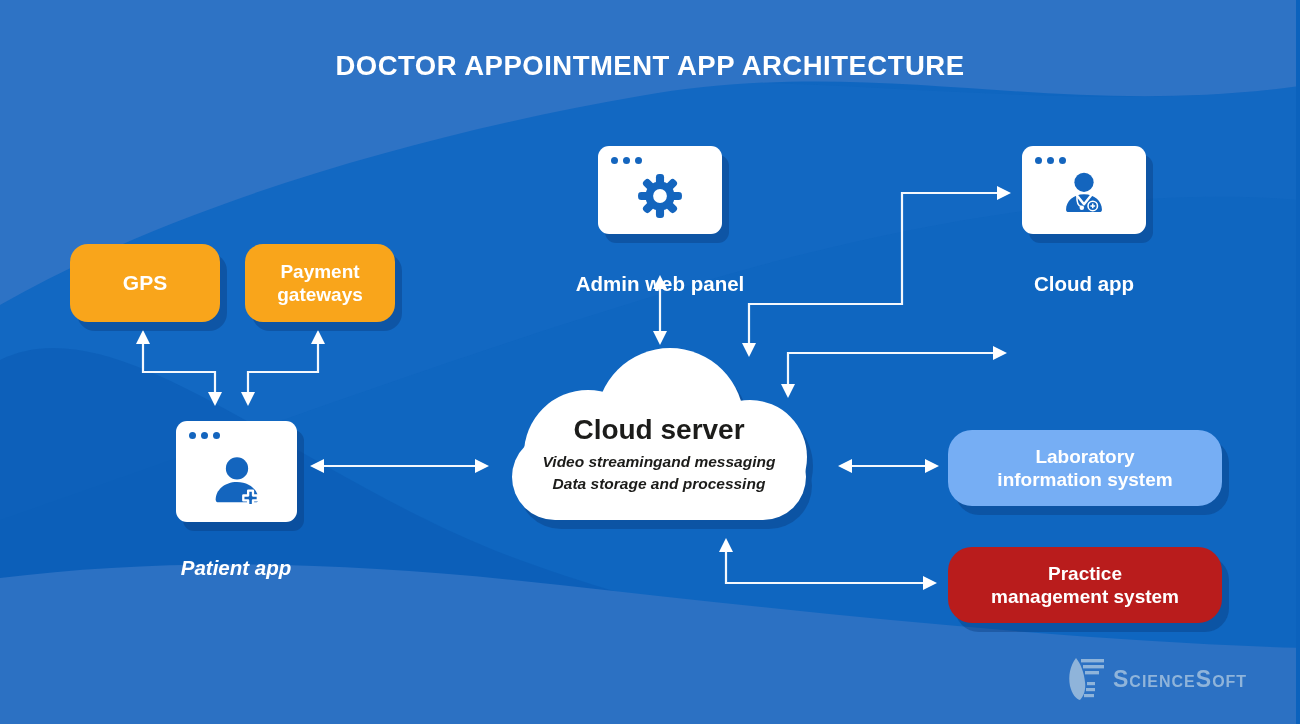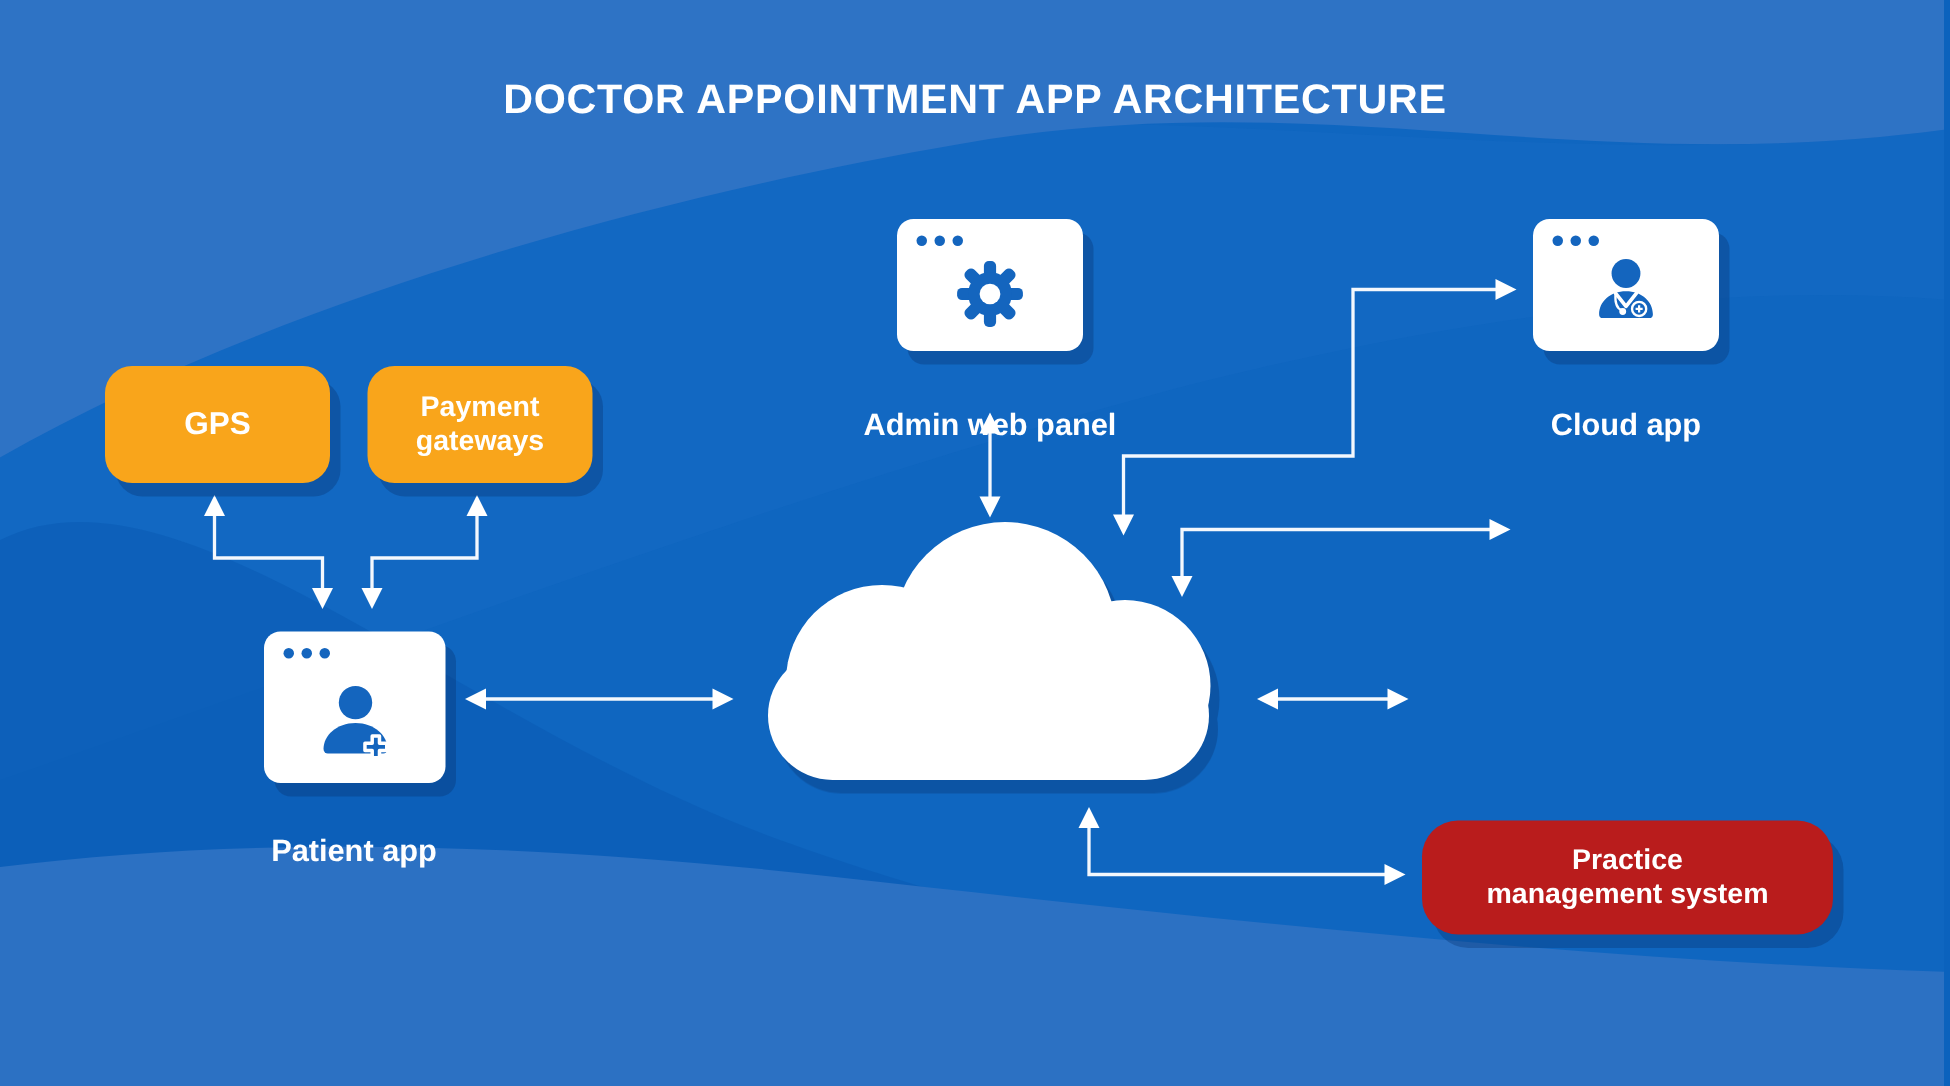--- a/index.html
+++ b/index.html
@@ -78,21 +78,21 @@
         <i></i>
       </div>
     <div class="win-icon">
       <svg width="62" height="62" viewBox="0 0 64 64">
         <circle cx="32" cy="19" r="11.5" fill="#1465BE"></circle>
         <path d="M32,33 C19,33 10,41.5 10,51 a3,3 0 0 0 3,3 h38 a3,3 0 0 0 3,-3 C54,41.5 45,33 32,33 Z" fill="#1465BE"></path>
         <path d="M43.5,42 h5 v5 h5 v5 h-5 v5 h-5 v-5 h-5 v-5 h5 Z" fill="#1465BE" stroke="#fff" stroke-width="2.4" stroke-linejoin="round"></path>
       </svg>
     </div>
   </div>
-  <div class="caption" style="left:156px;top:528px;width:160px;">Patient app</div>
+  <div class="caption" style="left:156px;top:528px;width:160px;font-style:italic;">Patient app</div>
 
   <div class="window" style="left:598px;top:146px;width:124px;height:88px;position:absolute;z-index:2;">
     <div class="dots">
         <i></i>
         <i></i>
         <i></i>
       </div>
     <div class="win-icon">
       <svg width="52" height="52" viewBox="0 0 64 64" style="margin-top:-6px;">
         <g fill="#1465BE">
@@ -131,21 +131,43 @@
   <div class="cloud-wrap">
     <svg width="342" height="186" viewBox="0 0 342 186">
       <g fill="#FFFFFF">
         <circle cx="100" cy="112" r="64"></circle>
         <circle cx="182" cy="80" r="74"></circle>
         <circle cx="262" cy="115" r="57"></circle>
         <rect x="24" y="92" width="294" height="86" rx="43"></rect>
       </g>
     </svg>
   </div>
+  <div class="cloud-text">
+    <div class="ct-title">Cloud server</div>
+    <div class="ct-line">Video streamingand messaging</div>
+    <div class="ct-line">Data storage and processing</div>
+  </div>
 
 
+  <div class="node pill pill-lg fs19" style="left: 948px; top: 430px; width: 274px; height: 76px; padding: 0px 48px; box-sizing: border-box; background-color: rgb(118, 174, 244);">
+    <span>Laboratory information system</span>
+  </div>
 
   <div class="node pill pill-lg fs19" style="left: 948px; top: 547px; width: 274px; height: 76px; padding: 0px 40px; box-sizing: border-box; background-color: #b91c1c; justify-content: flex-end;">
     <span>Practice management system</span>
   </div>
 
+  <div class="logo">
+    <svg width="36" height="42" viewBox="0 0 36 42">
+      <g fill="#8FB4DA">
+        <path d="M8,0 C2,8 0,18 2,28 C4,36 8,41 12,42 C16,38 18,31 17,24 C16,15 13,6 8,0 Z"></path>
+        <rect x="13" y="1" width="23" height="3.4"></rect>
+        <rect x="15" y="7" width="21" height="3.4"></rect>
+        <rect x="17" y="13" width="14" height="3.4"></rect>
+        <rect x="19" y="24" width="8" height="3.2"></rect>
+        <rect x="18" y="30" width="9" height="3.2"></rect>
+        <rect x="16" y="36" width="10" height="3.2"></rect>
+      </g>
+    </svg>
+    <span class="logo-text">ScienceSoft</span>
+  </div>
 
 </div>
 
 </body></html>

